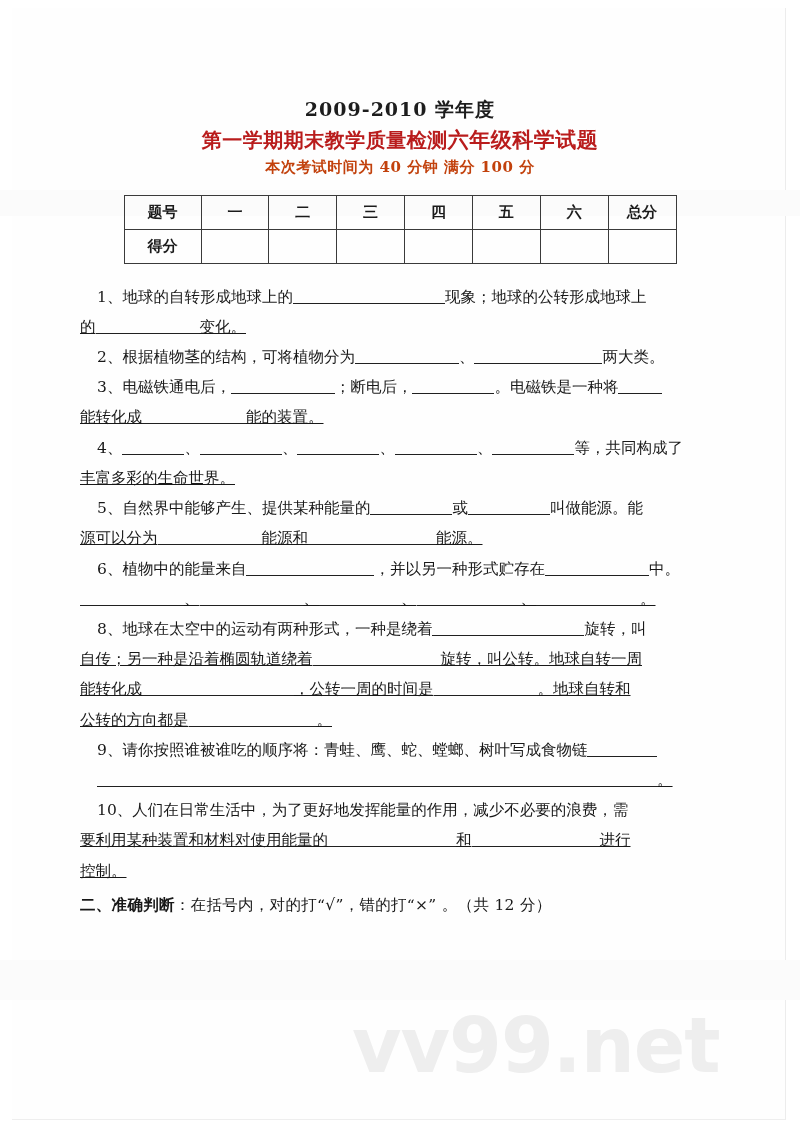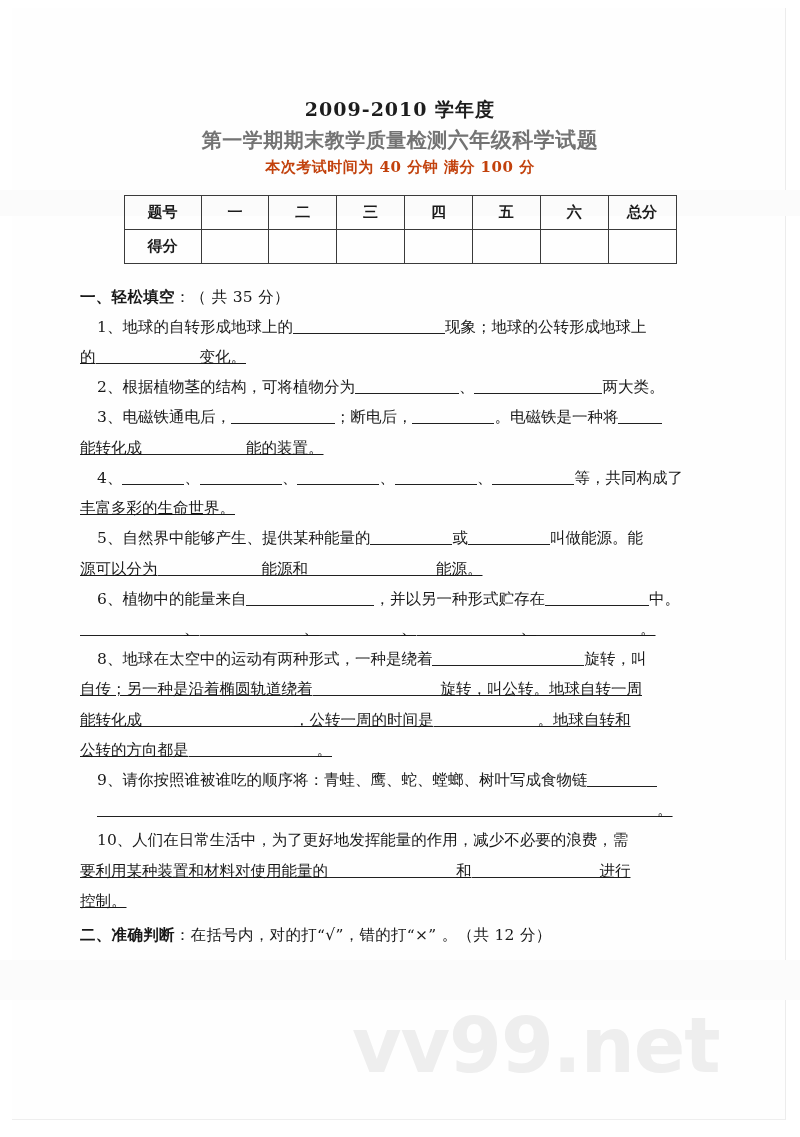--- a/index.html
+++ b/index.html
@@ -74,21 +74,21 @@
     font-size: 19px;
     font-weight: 700;
     color: #1d1d1d;
     letter-spacing: 1px;
     line-height: 1.45;
   }
   .head-main {
     font-family: "DejaVu Serif", "Liberation Serif", serif;
     font-size: 20px;
     font-weight: 700;
-    color: #737373;
+    color: #b91c1c;
     letter-spacing: 0.5px;
     line-height: 1.5;
     white-space: nowrap;
   }
   .head-main .emph {
     font-size: 21px;
   }
   .head-sub {
     font-family: "DejaVu Serif", "Liberation Serif", serif;
     font-size: 15px;
@@ -213,21 +213,20 @@
             <td></td>
             <td></td>
             <td></td>
           </tr>
         </tbody>
       </table>
     </div>
 
     <div id="body-text">
 
-      <div class="section-head"><span class="sec-title">一、轻松填空</span><span class="sec-rest">：（ 共 35 分）</span></div>
 
       <div class="q-line indent"><span class="q-num">1、</span><span>地球的自转形成地球上的</span><span class="blank b-xxl"></span><span>现象；地球的公转形成地球上</span></div>
       <div class="q-line flush"><span>的</span><span class="blank b-l"></span><span>变化。</span></div>
 
       <div class="q-line indent"><span class="q-num">2、</span><span>根据植物茎的结构，可将植物分为</span><span class="blank b-l"></span><span>、</span><span class="blank b-xl"></span><span>两大类。</span></div>
 
       <div class="q-line indent"><span class="q-num">3、</span><span>电磁铁通电后，</span><span class="blank b-l"></span><span>；断电后，</span><span class="blank b-m"></span><span>。电磁铁是一种将</span><span class="blank b-xs"></span></div>
       <div class="q-line flush"><span>能转化成</span><span class="blank b-l"></span><span>能的装置。</span></div>
 
       <div class="q-line indent"><span class="q-num">4、</span><span class="blank b-s"></span><span>、</span><span class="blank b-m"></span><span>、</span><span class="blank b-m"></span><span>、</span><span class="blank b-m"></span><span>、</span><span class="blank b-m"></span><span>等，共同构成了</span></div>

